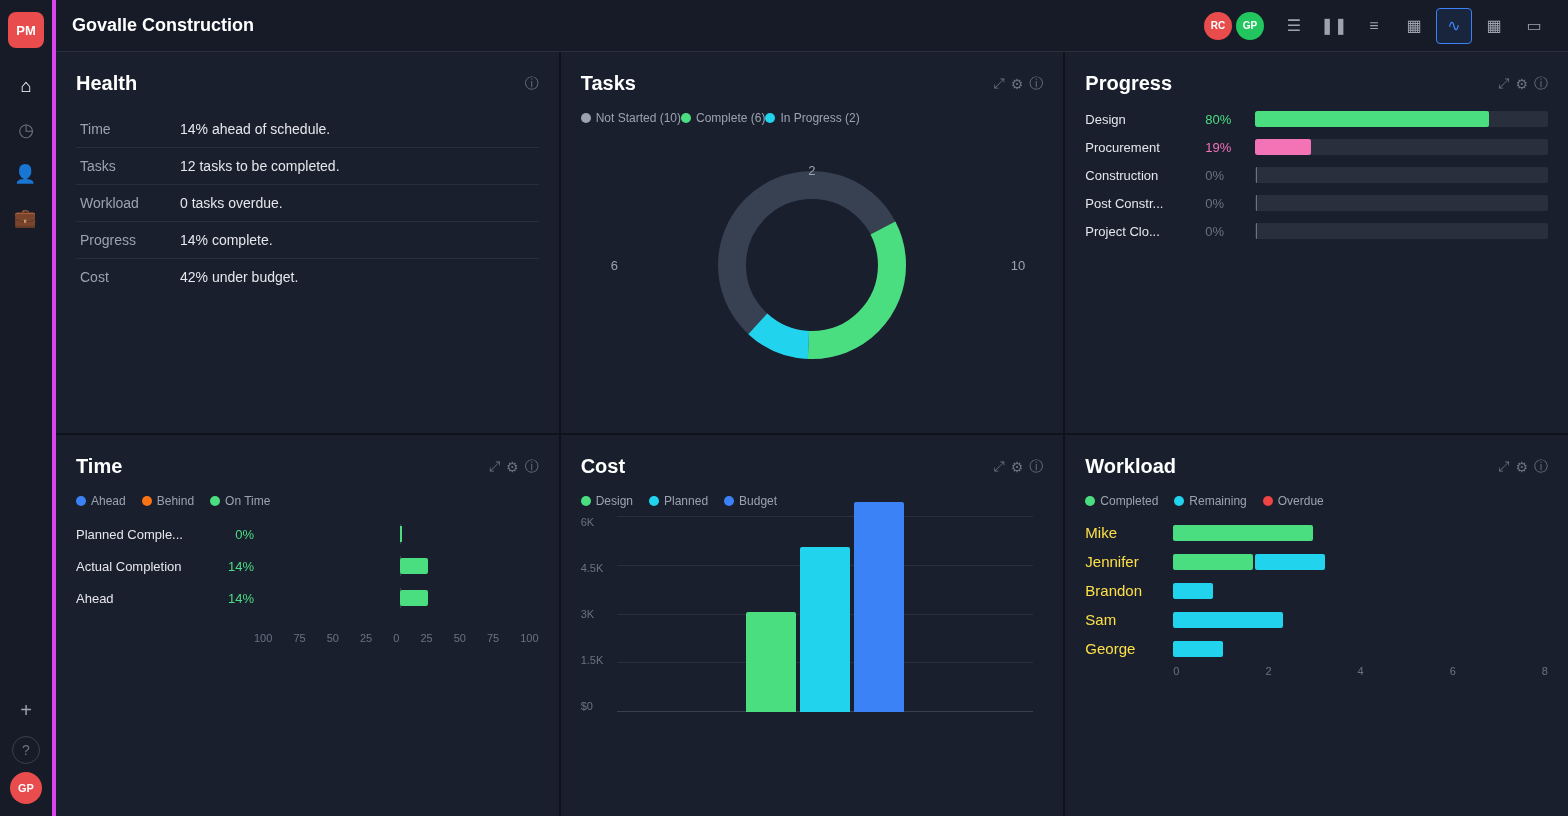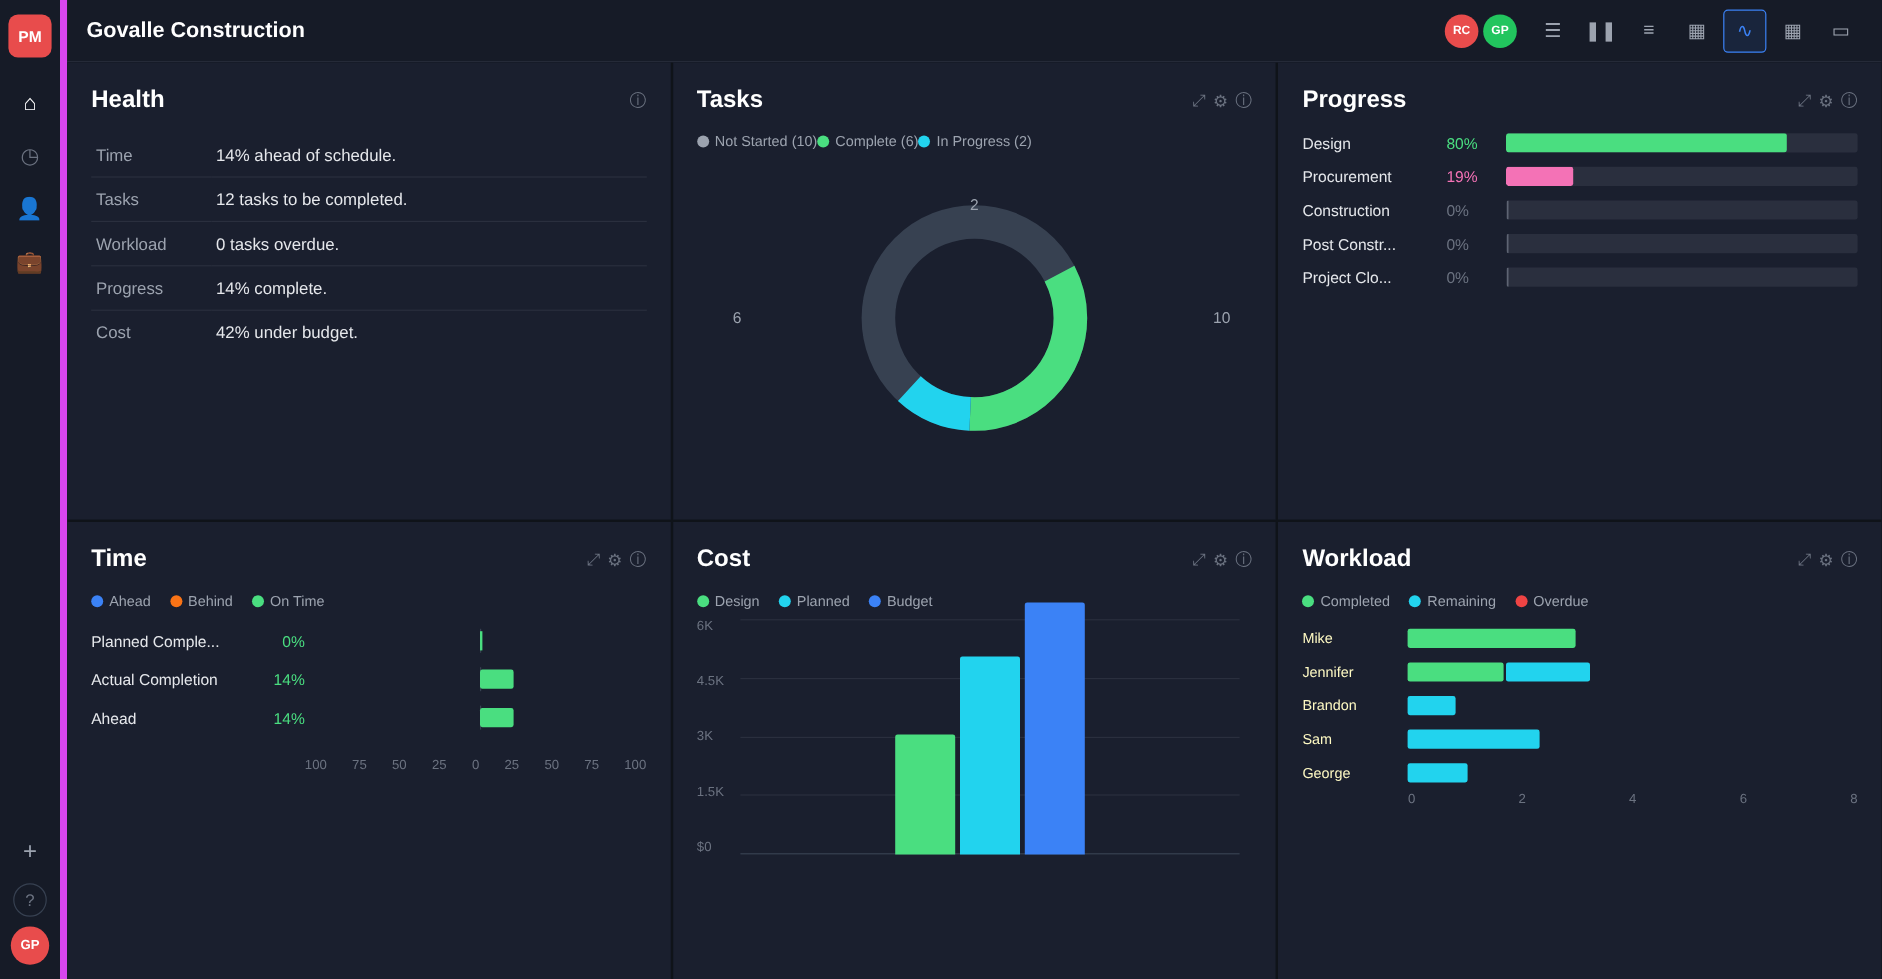--- a/index.html
+++ b/index.html
@@ -1,19 +1,19 @@
 <!DOCTYPE html>
 <html><head>
   <meta charset="utf-8">
   <style>
     * { margin: 0; padding: 0; box-sizing: border-box; }
     body { background: #1a1f2e; color: #fff; font-family: -apple-system, BlinkMacSystemFont, 'Segoe UI', sans-serif; width: 1568px; height: 816px; overflow: hidden; display: flex; }
 
     
-    .sidebar { width: 56px; background: #161b27; display: flex; flex-direction: column; align-items: center; padding: 12px 0; gap: 8px; border-right: 6px solid #d946ef; }
+    .sidebar { width: 56px; background: #161b27; display: flex; flex-direction: column; align-items: center; padding: 12px 0; gap: 8px; border-right: 4px solid #d946ef; }
     .sidebar-logo { width: 36px; height: 36px; background: #e84c4c; border-radius: 8px; display: flex; align-items: center; justify-content: center; font-size: 13px; font-weight: 700; color: #fff; margin-bottom: 12px; }
     .sidebar-icon { width: 36px; height: 36px; display: flex; align-items: center; justify-content: center; border-radius: 6px; cursor: pointer; color: #6b7280; font-size: 18px; }
     .sidebar-icon.active { color: #fff; }
     .sidebar-bottom { margin-top: auto; display: flex; flex-direction: column; align-items: center; gap: 8px; }
     .sidebar-avatar { width: 32px; height: 32px; border-radius: 50%; background: #e84c4c; display: flex; align-items: center; justify-content: center; font-size: 11px; font-weight: 700; cursor: pointer; }
 
     
     .main { flex: 1; display: flex; flex-direction: column; }
 
     
@@ -72,21 +72,21 @@
     .cost-y-labels { position: absolute; left: 0; top: 0; bottom: 24px; display: flex; flex-direction: column; justify-content: space-between; font-size: 11px; color: #6b7280; }
     .cost-bars-area { position: absolute; left: 36px; right: 10px; top: 0; bottom: 24px; display: flex; align-items: flex-end; gap: 40px; justify-content: center; }
     .cost-bar-group { display: flex; gap: 4px; align-items: flex-end; }
     .cost-bar { width: 50px; border-radius: 2px 2px 0 0; }
     .cost-x-axis { position: absolute; bottom: 0; left: 36px; right: 10px; display: flex; justify-content: center; gap: 84px; font-size: 11px; color: #6b7280; }
 
     
     .workload-legend { display: flex; gap: 16px; margin-bottom: 16px; }
     .workload-rows { display: flex; flex-direction: column; gap: 12px; }
     .workload-row { display: flex; align-items: center; gap: 8px; }
-    .workload-label { font-size: 12px; color: #fef9c3; width: 80px; flex-shrink: 0; }
+    .workload-label { font-size: 15px; color: #fde047; width: 80px; flex-shrink: 0; }
     .workload-bars { flex: 1; display: flex; gap: 2px; align-items: center; }
     .workload-bar { height: 16px; border-radius: 2px; }
     .workload-x-axis { display: flex; justify-content: space-between; font-size: 11px; color: #6b7280; margin-top: 8px; padding-left: 88px; }
   </style>
 </head>
 <body>
 
 <div class="sidebar">
   <div class="sidebar-logo">PM</div>
   <div class="sidebar-icon active">⌂</div>

